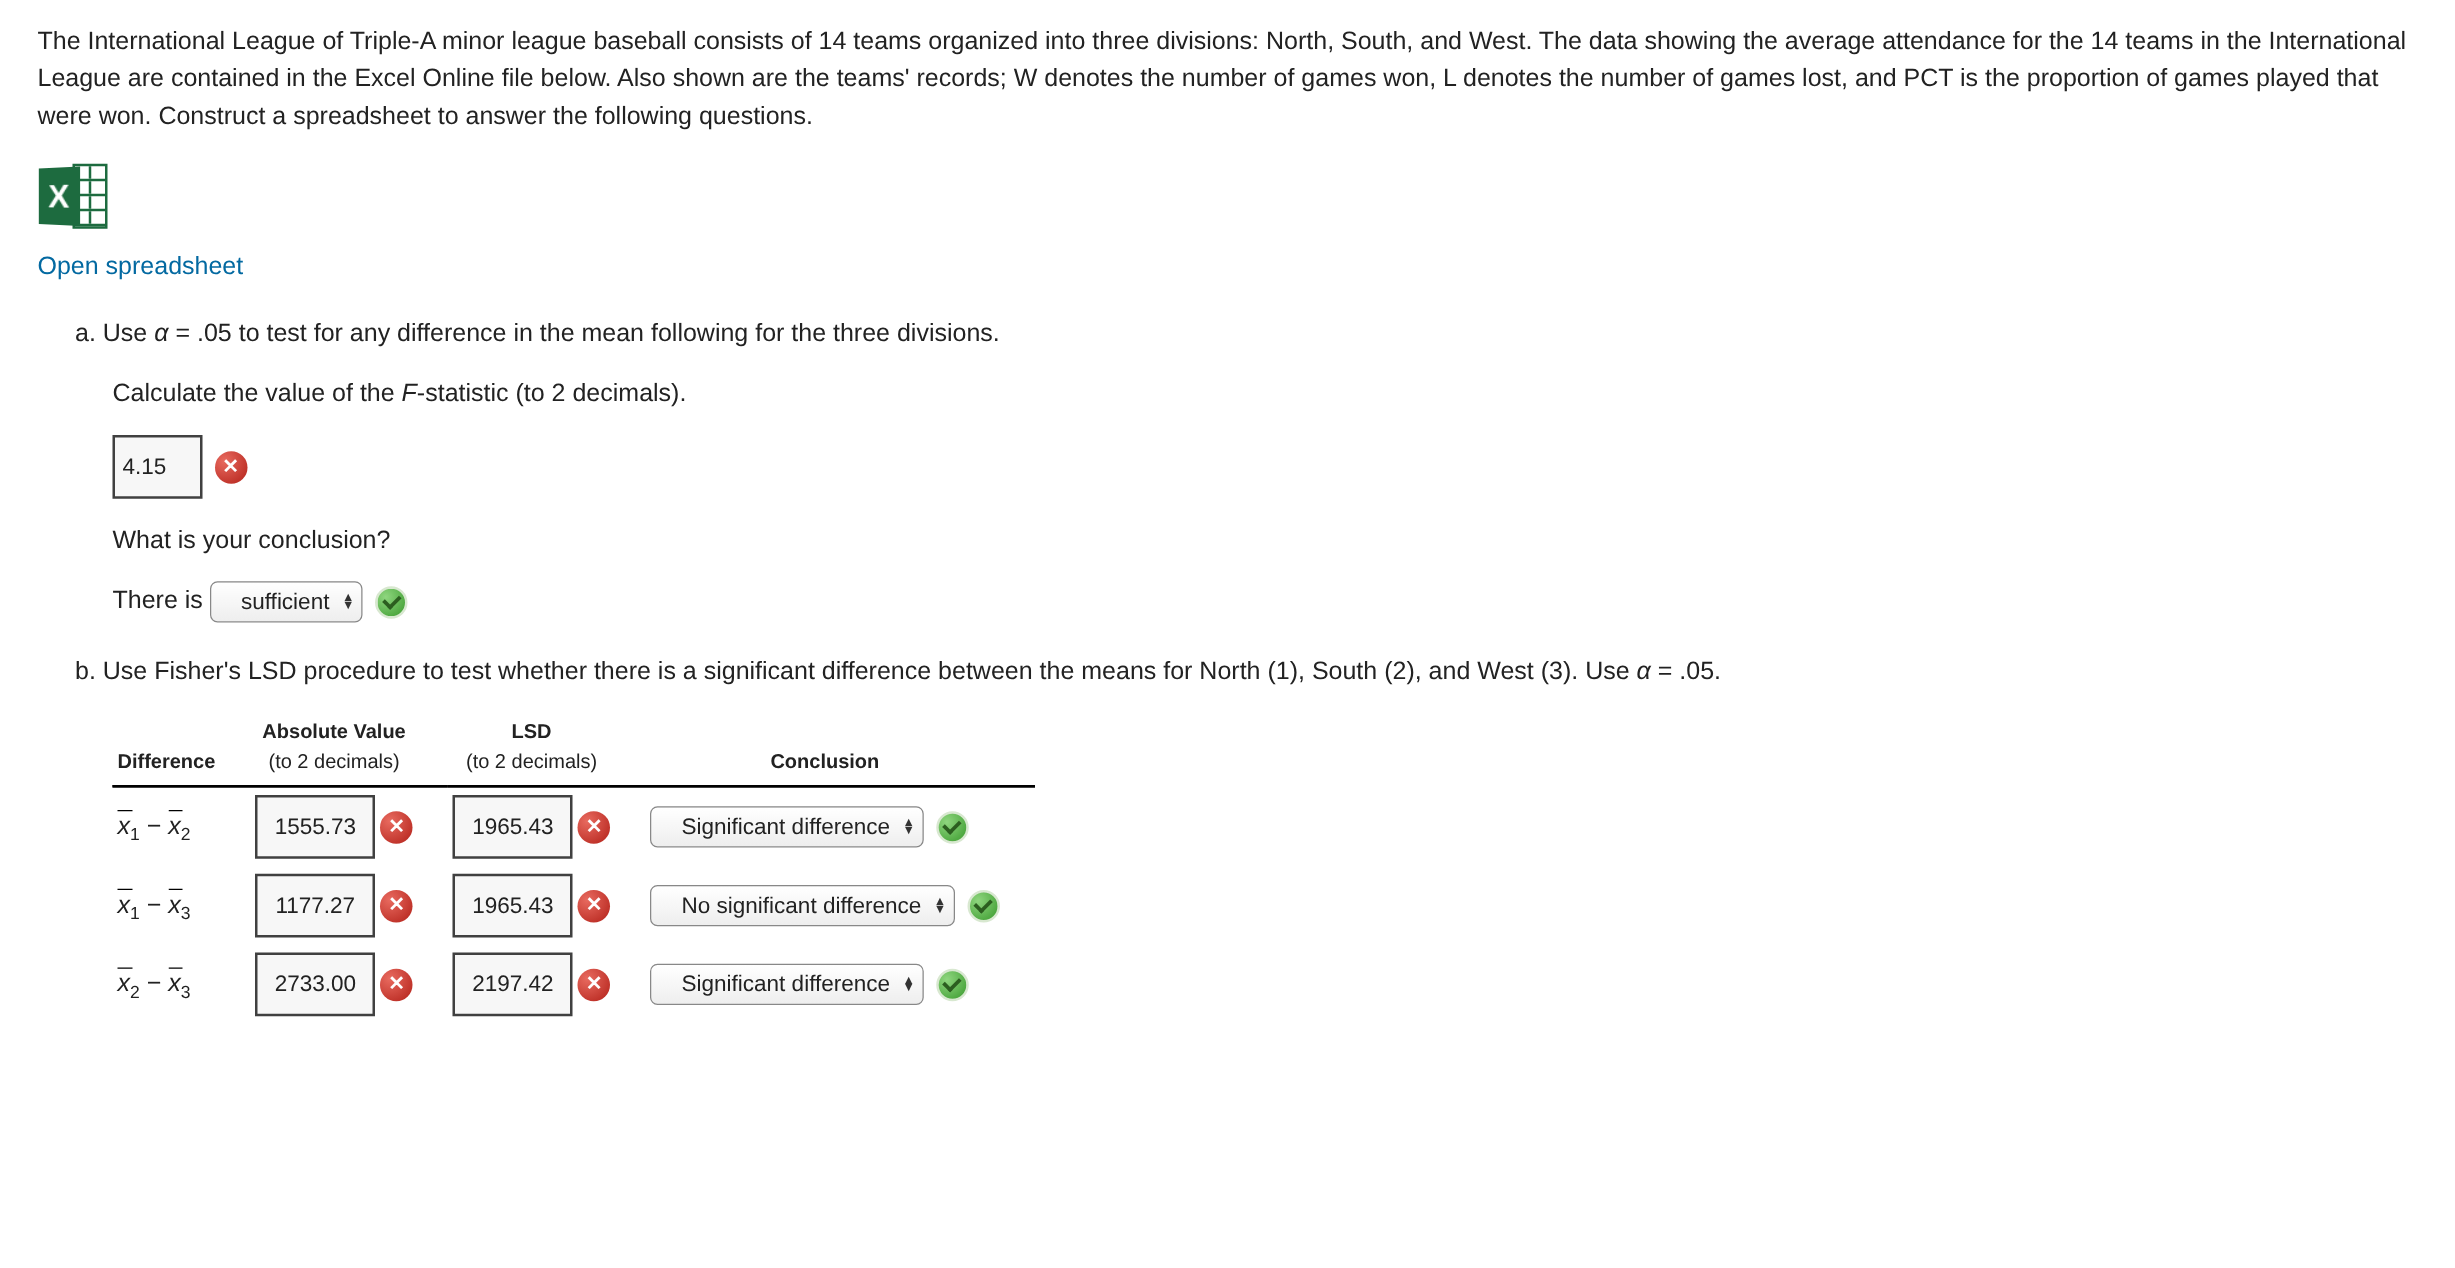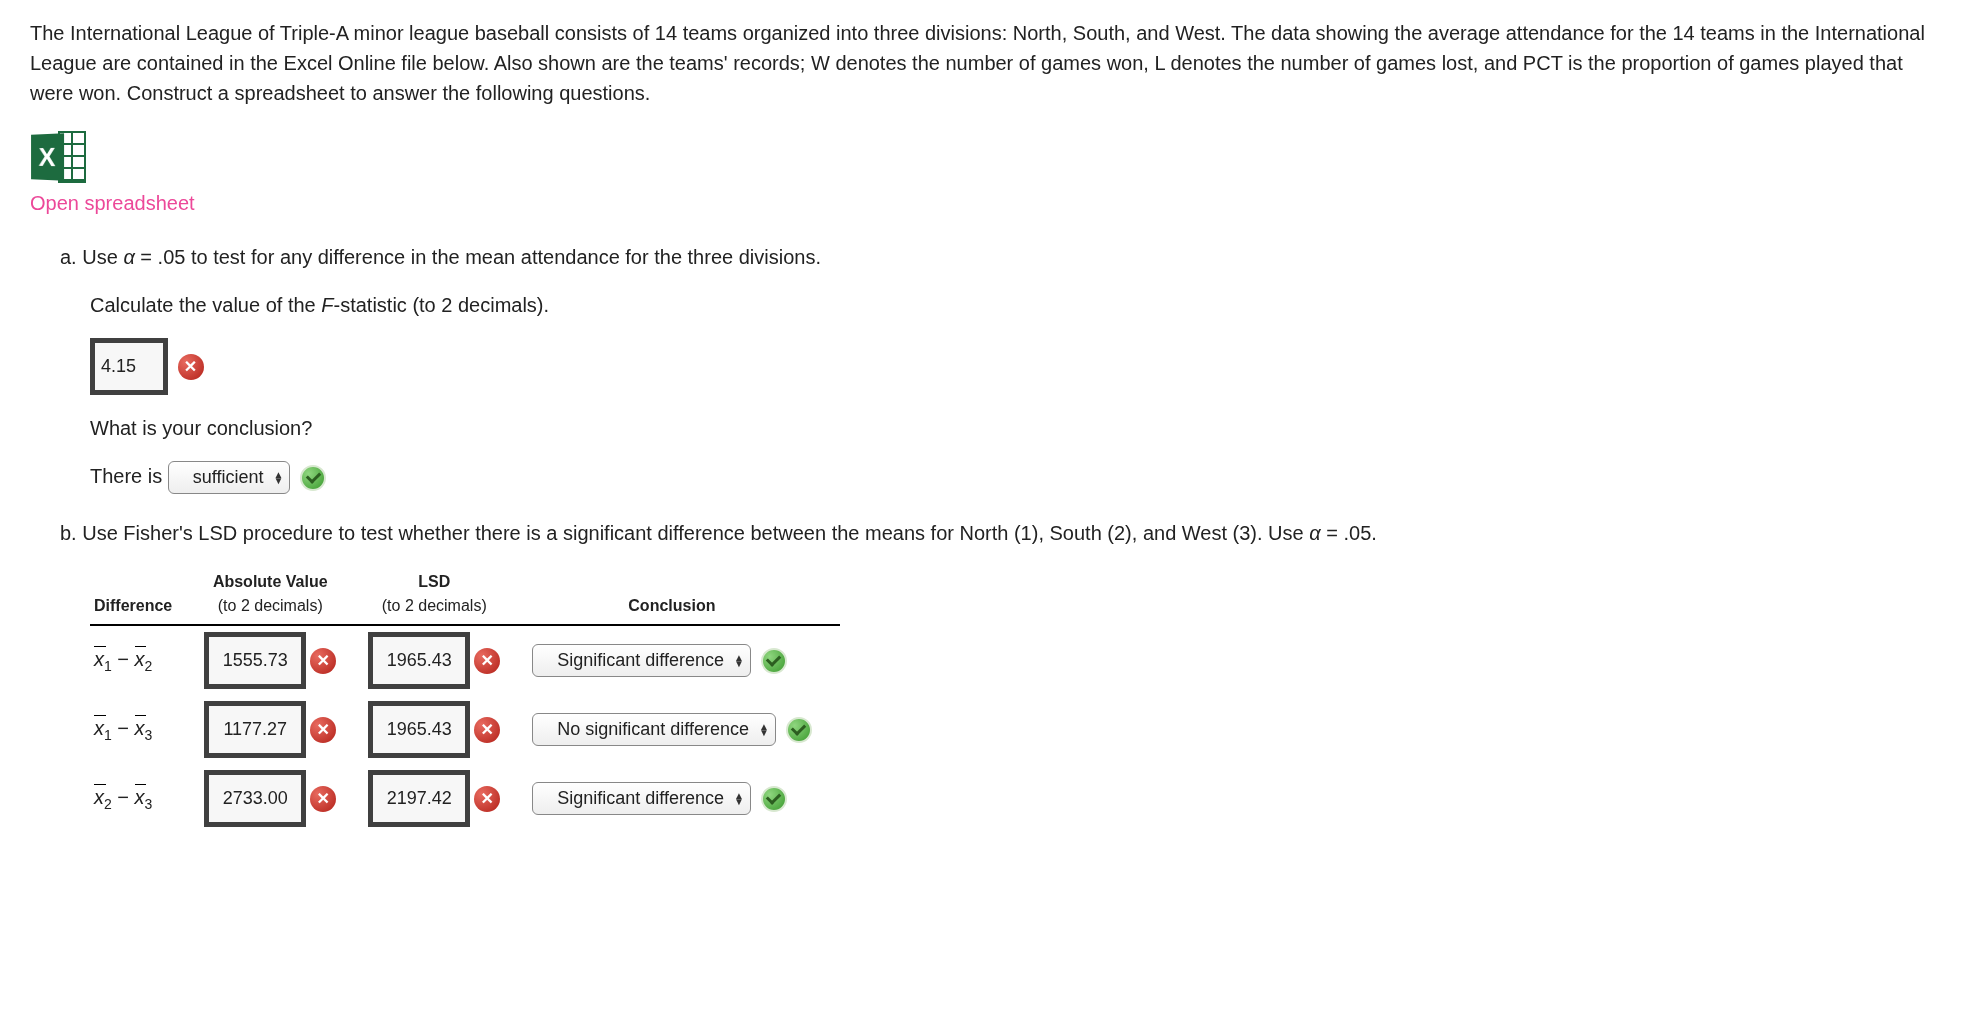--- a/index.html
+++ b/index.html
@@ -53,40 +53,40 @@
   }
   .excel-icon .sheet div::before,
   .excel-icon .sheet div::after {
     content: "";
     flex: 1;
   }
   .excel-icon .sheet div::before {
     border-right: 2px solid #1d6b3f;
   }
   .open-link {
-    color: #ec4899;
+    color: #0369a1;
     font-size: 20px;
-    margin-top: 4px;
+    margin-top: 14px;
     cursor: pointer;
   }
   .q {
     margin-top: 24px;
     padding-left: 30px;
   }
   .q .marker {
     display: inline;
   }
   .sub {
     margin-top: 18px;
     margin-left: 30px;
   }
   .italic { font-style: italic; }
   .input-box {
     display: inline-block;
-    border: 5px solid #404040;
+    border: 2px solid #404040;
     background: #f7f7f7;
     padding: 10px 6px;
     min-width: 60px;
     font-family: Arial, sans-serif;
     font-size: 18px;
     vertical-align: middle;
   }
   .short { min-width: 56px; }
   .mid { min-width: 68px; }
   .wide { min-width: 80px; }
@@ -199,21 +199,21 @@
       </div>
   </div>
   <div class="open-link">Open spreadsheet</div>
 </div>
 
 <div class="q">
   <span class="marker">a.</span>
   <span> Use </span>
   <span class="italic">α</span>
   <span> = .05</span>
-  <span> to test for any difference in the mean attendance for the three divisions.</span>
+  <span> to test for any difference in the mean following for the three divisions.</span>
 
   <div class="sub">
     <span>Calculate the value of the </span><span class="italic">F</span><span>-statistic (to 2 decimals).</span>
   </div>
 
   <div class="sub">
     <span class="input-box short">4.15</span>
     <span class="mark wrong"></span>
   </div>
 

